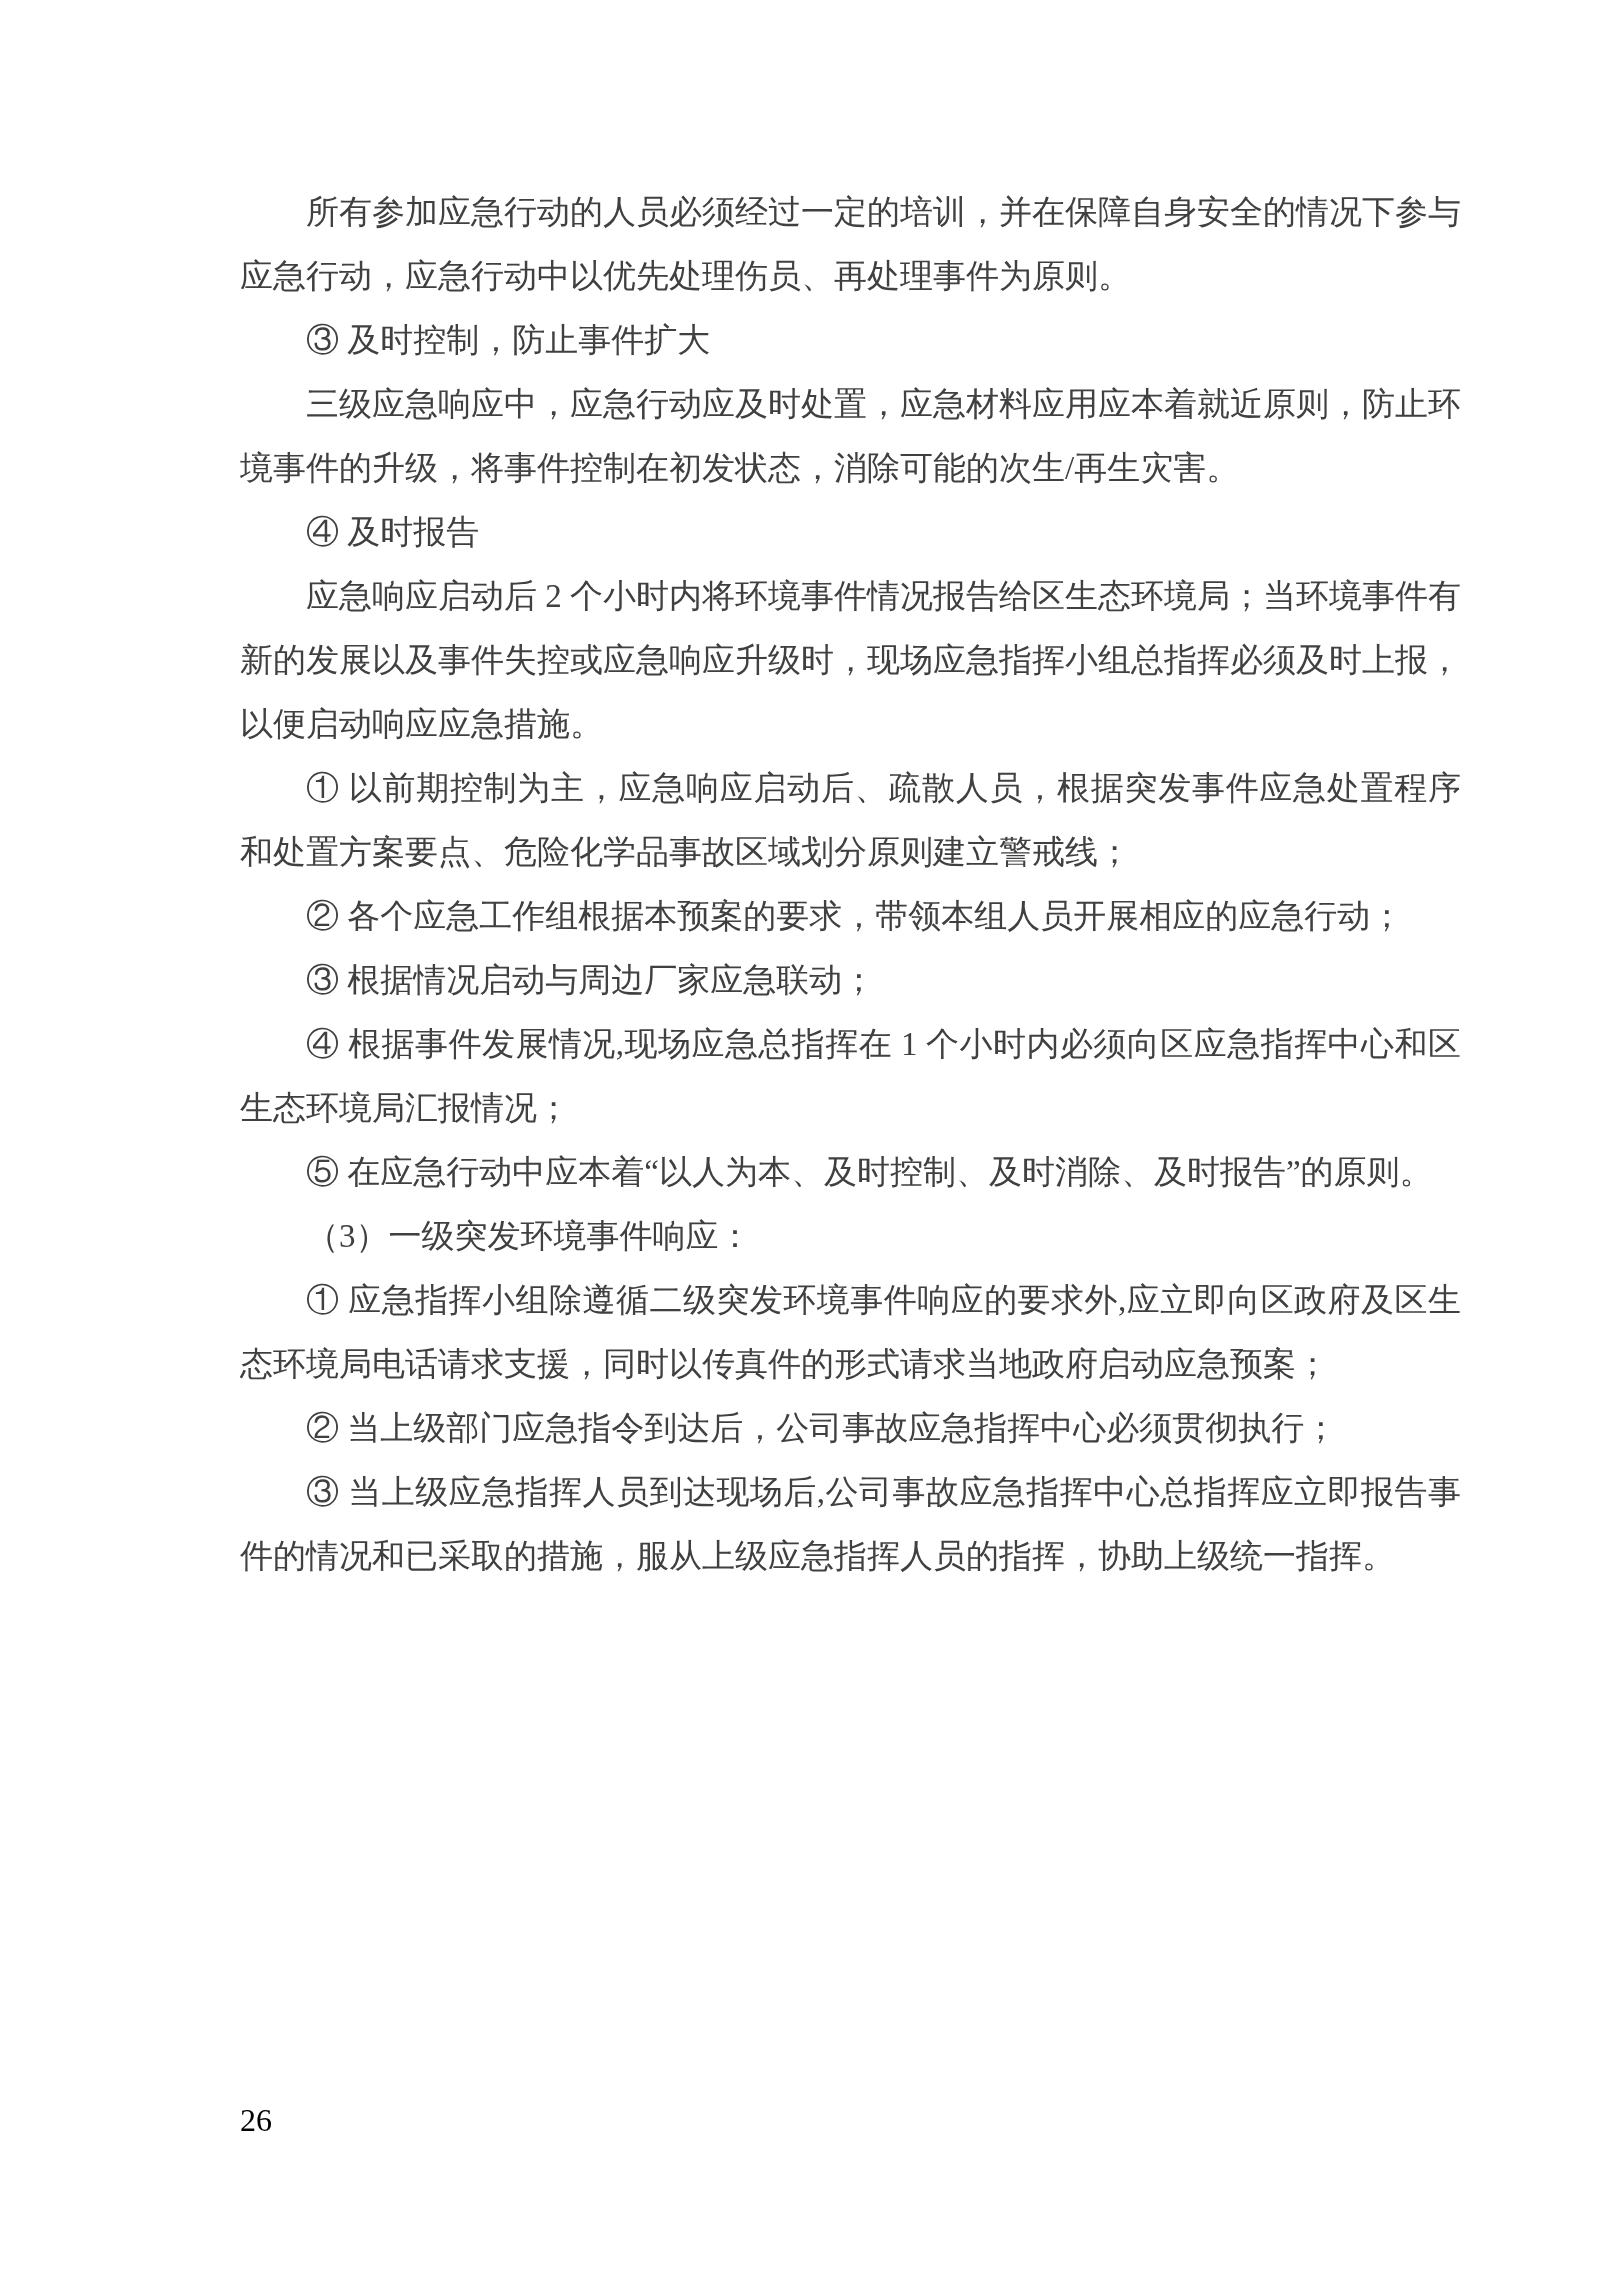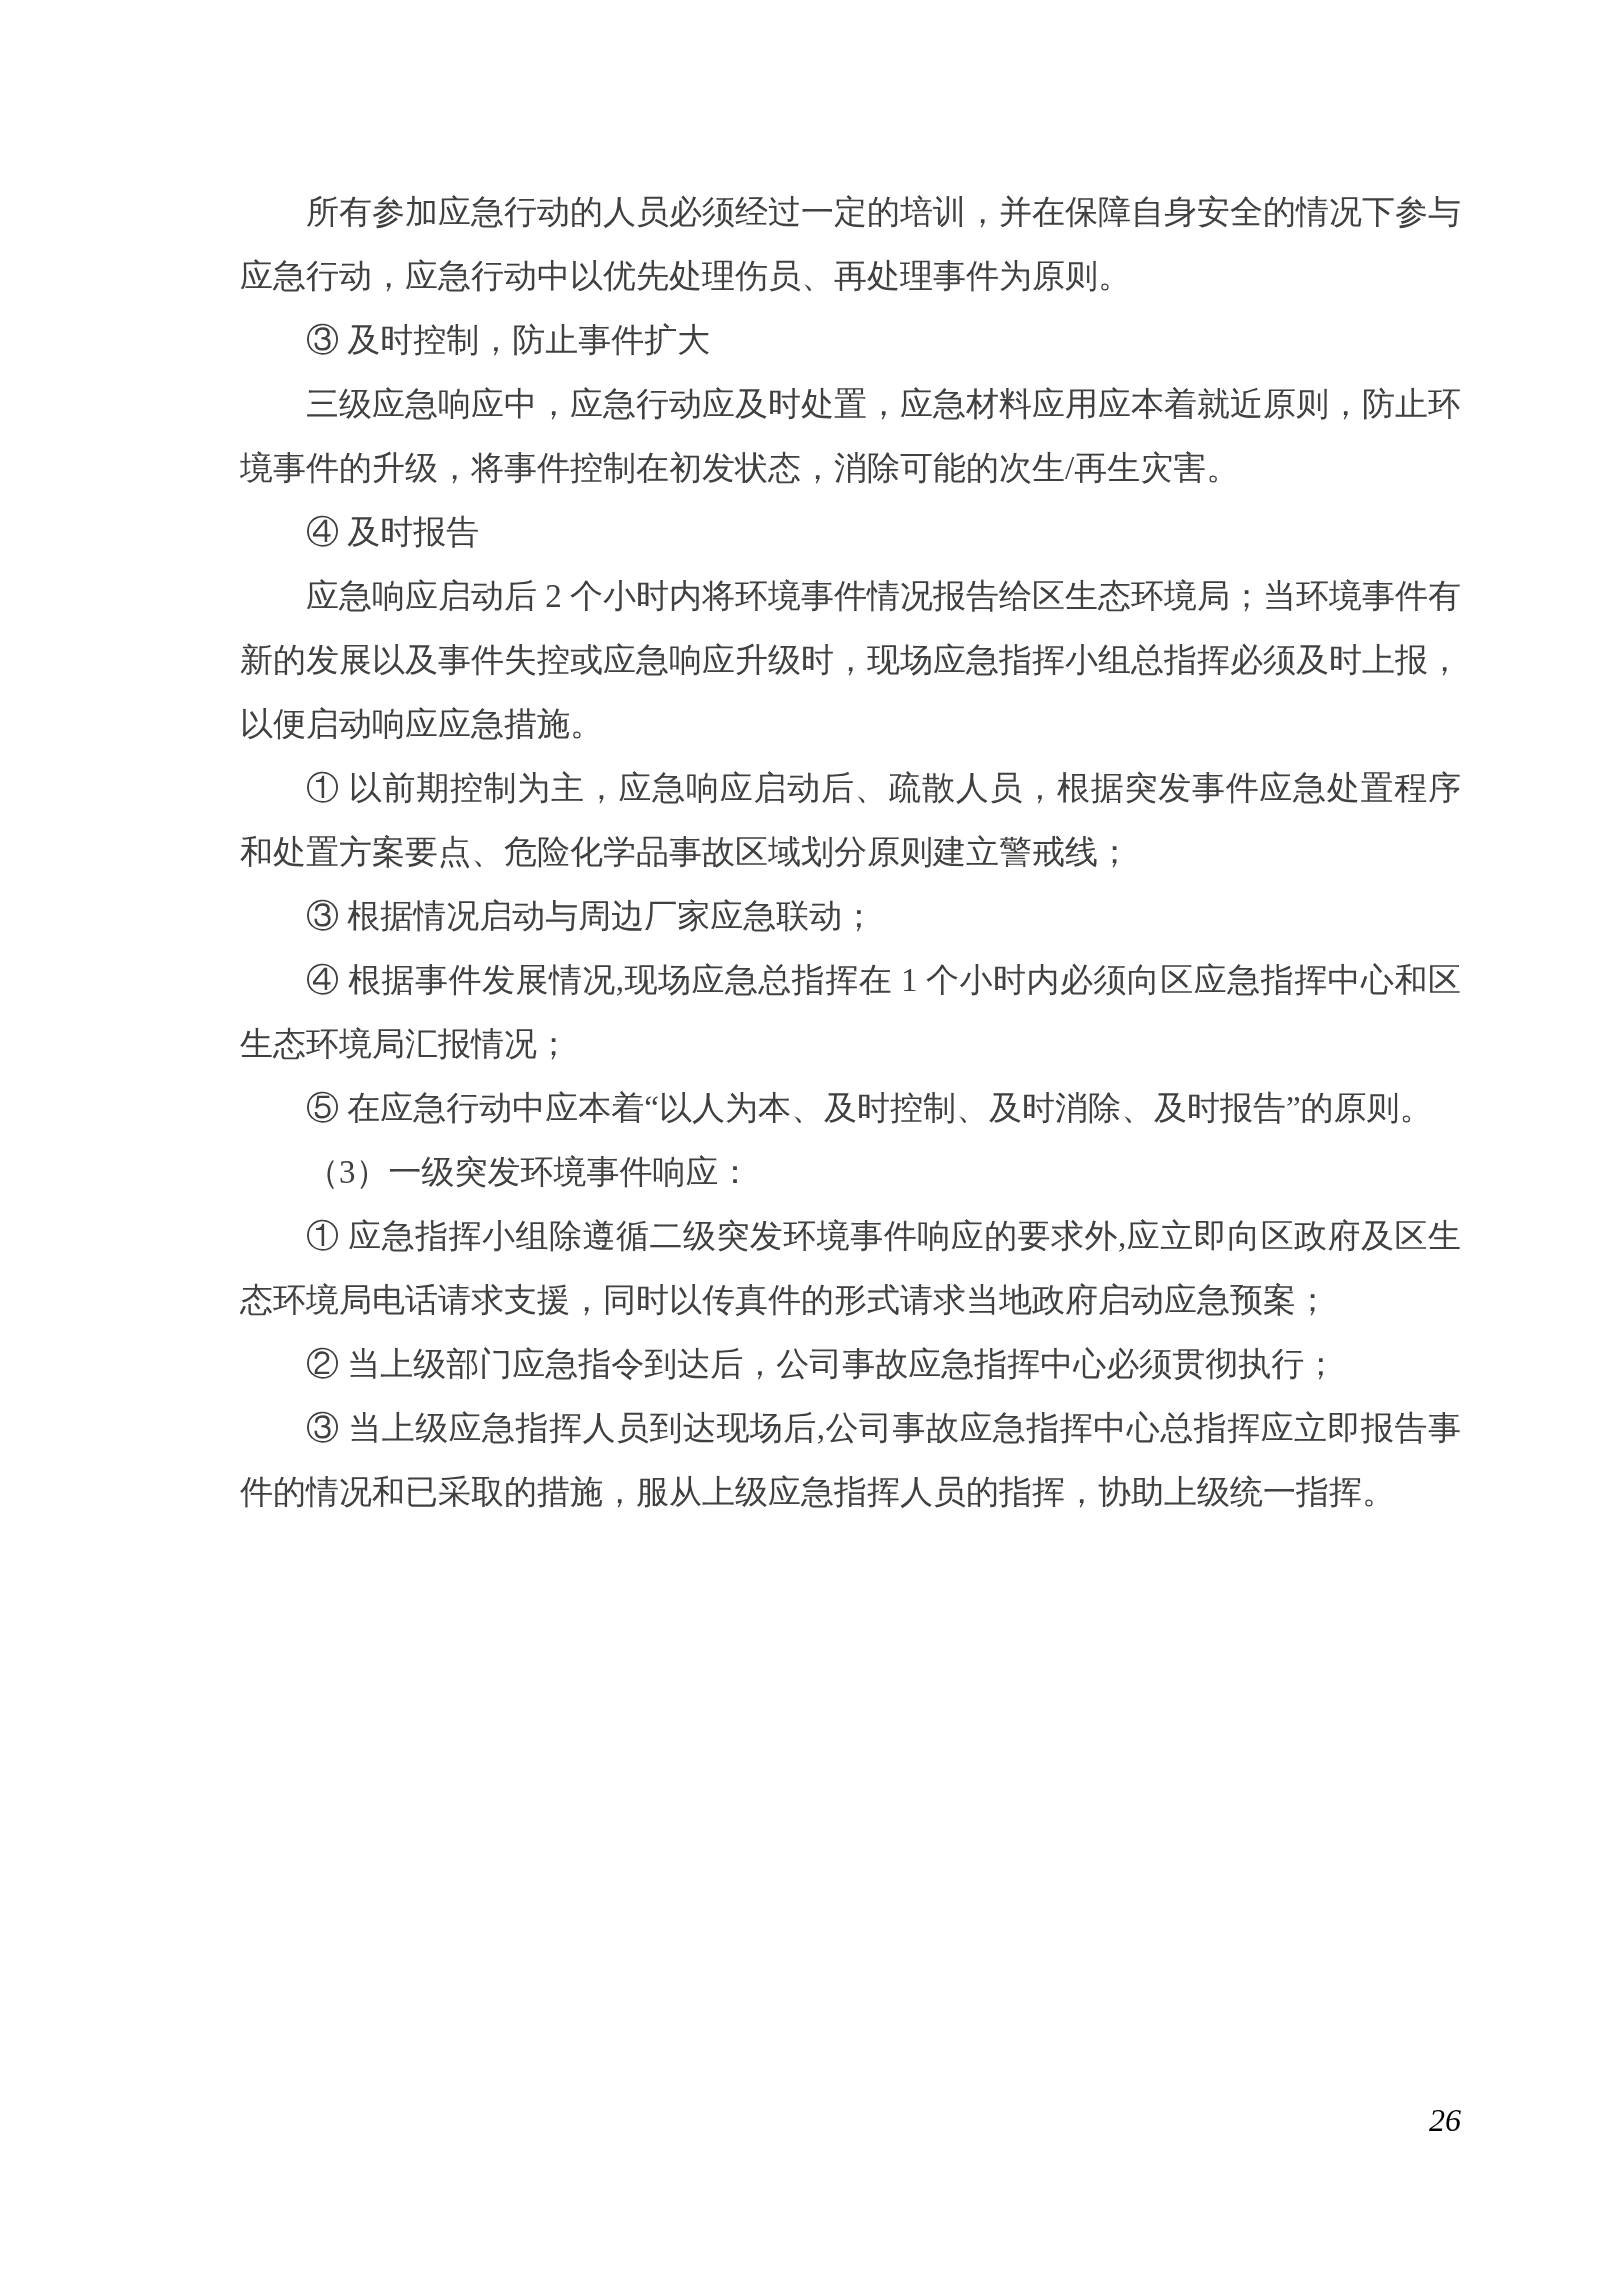--- a/index.html
+++ b/index.html
@@ -30,38 +30,38 @@
   .body-text p {
     margin: 0;
     padding: 0;
     text-indent: 2em;
   }
   .page-number {
     position: absolute;
     left: 240px;
     top: 2101px;
     width: 1221px;
-    text-align: right;
+    text-align: left;
     font-size: 32px;
     line-height: 39px;
     color: #000000;
-    font-style: italic;
   }
 </style>
 </head>
 <body>
 
 <div class="page">
   <div class="body-text" id="document-body">
       <p>所有参加应急行动的人员必须经过一定的培训，并在保障自身安全的情况下参与应急行动，应急行动中以优先处理伤员、再处理事件为原则。</p>
       <p>③ 及时控制，防止事件扩大</p>
       <p>三级应急响应中，应急行动应及时处置，应急材料应用应本着就近原则，防止环境事件的升级，将事件控制在初发状态，消除可能的次生/再生灾害。</p>
       <p>④ 及时报告</p>
       <p>应急响应启动后 2 个小时内将环境事件情况报告给区生态环境局；当环境事件有新的发展以及事件失控或应急响应升级时，现场应急指挥小组总指挥必须及时上报，以便启动响应应急措施。</p>
       <p>① 以前期控制为主，应急响应启动后、疏散人员，根据突发事件应急处置程序和处置方案要点、危险化学品事故区域划分原则建立警戒线；</p>
+      <p>② 各个应急工作组根据本预案的要求，带领本组人员开展相应的应急行动；</p>
       <p>③ 根据情况启动与周边厂家应急联动；</p>
       <p>④ 根据事件发展情况,现场应急总指挥在 1 个小时内必须向区应急指挥中心和区生态环境局汇报情况；</p>
       <p>⑤ 在应急行动中应本着“以人为本、及时控制、及时消除、及时报告”的原则。</p>
       <p>（3）一级突发环境事件响应：</p>
       <p>① 应急指挥小组除遵循二级突发环境事件响应的要求外,应立即向区政府及区生态环境局电话请求支援，同时以传真件的形式请求当地政府启动应急预案；</p>
       <p>② 当上级部门应急指令到达后，公司事故应急指挥中心必须贯彻执行；</p>
       <p>③ 当上级应急指挥人员到达现场后,公司事故应急指挥中心总指挥应立即报告事件的情况和已采取的措施，服从上级应急指挥人员的指挥，协助上级统一指挥。</p>
     </div>
   <div class="page-number">26</div>
 </div>

